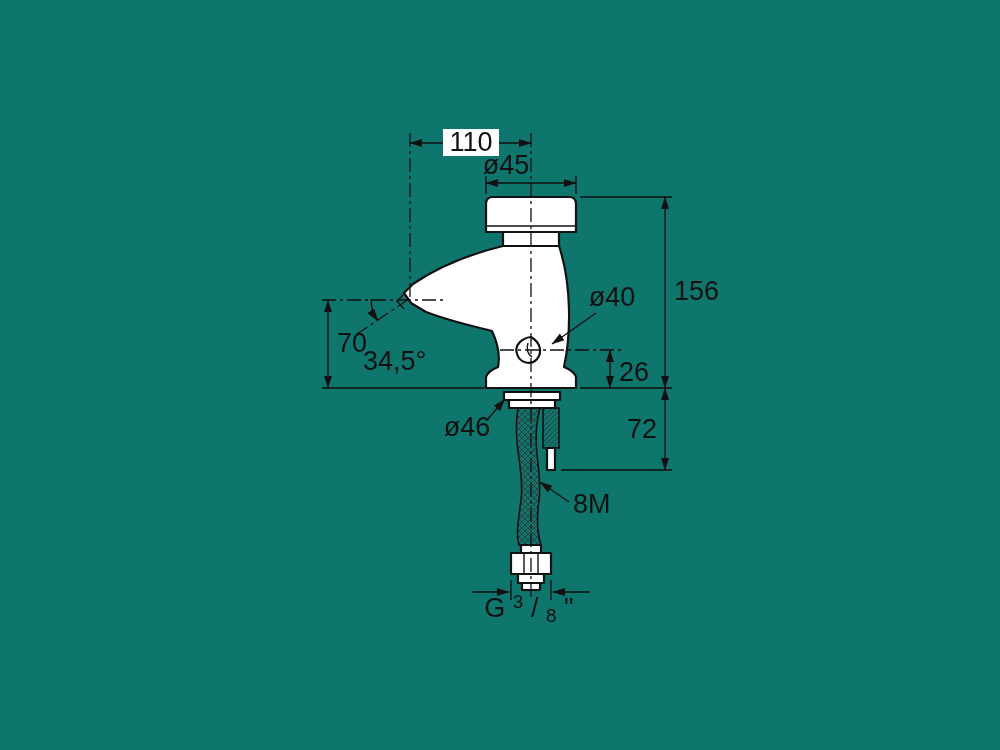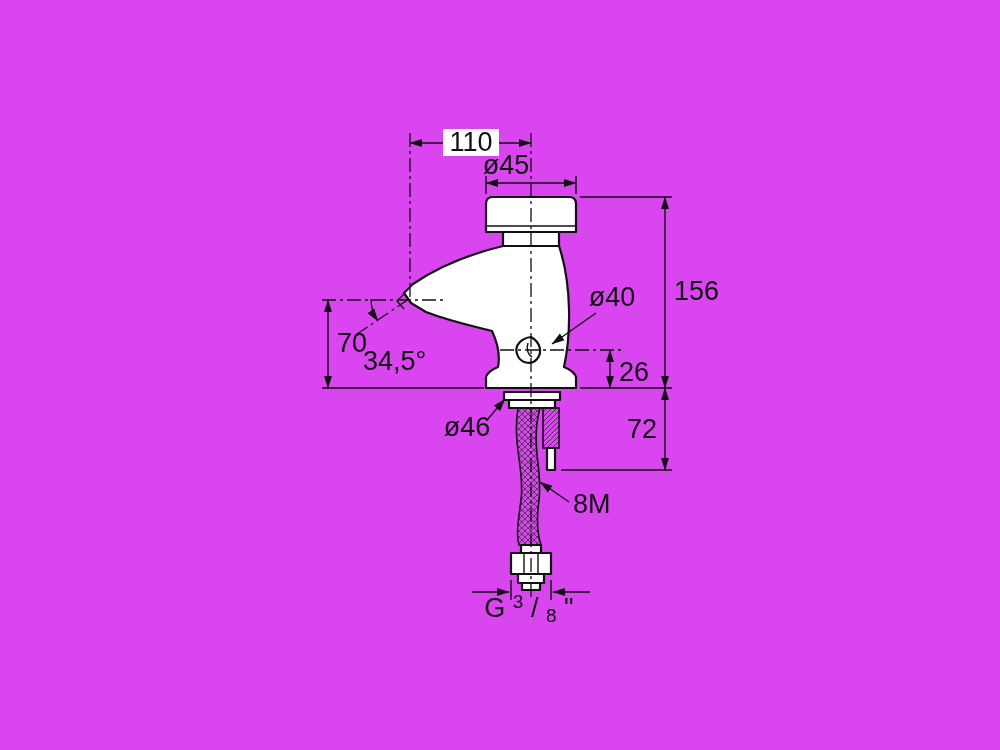--- a/index.html
+++ b/index.html
@@ -1,16 +1,16 @@
 <!DOCTYPE html>
 <html><head>
 <meta charset="utf-8">
 <style>
   html,body { margin:0; padding:0; background:#ffffff; }
-  .canvas { position:relative; width:1000px; height:750px; background:#d946ef; overflow:hidden; }
+  .canvas { position:relative; width:1000px; height:750px; background:#0f766e; overflow:hidden; }
   svg { position:absolute; left:0; top:0; }
   .outline   { fill:#ffffff; stroke:#111111; stroke-width:2.2; stroke-linejoin:round; }
   .thin      { stroke:#111111; stroke-width:1.4; fill:none; }
   .cdash     { stroke:#111111; stroke-width:1.3; fill:none; stroke-dasharray:14 4 3 4; }
   .dim       { font-family:"Liberation Sans","DejaVu Sans",sans-serif; font-size:27px; fill:#111111; }
   .dim-small { font-family:"Liberation Sans","DejaVu Sans",sans-serif; font-size:19px; fill:#111111; }
 </style>
 </head>
 <body>
 

